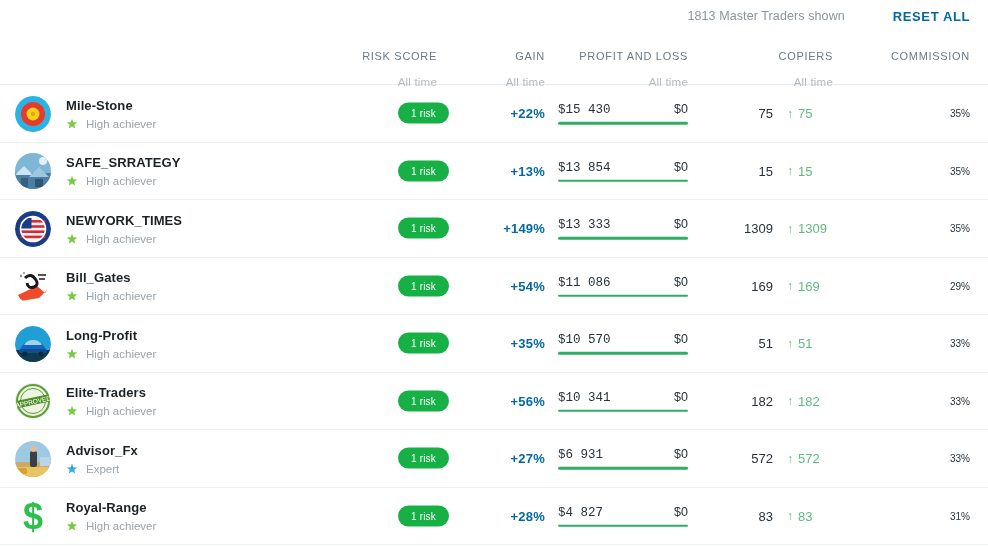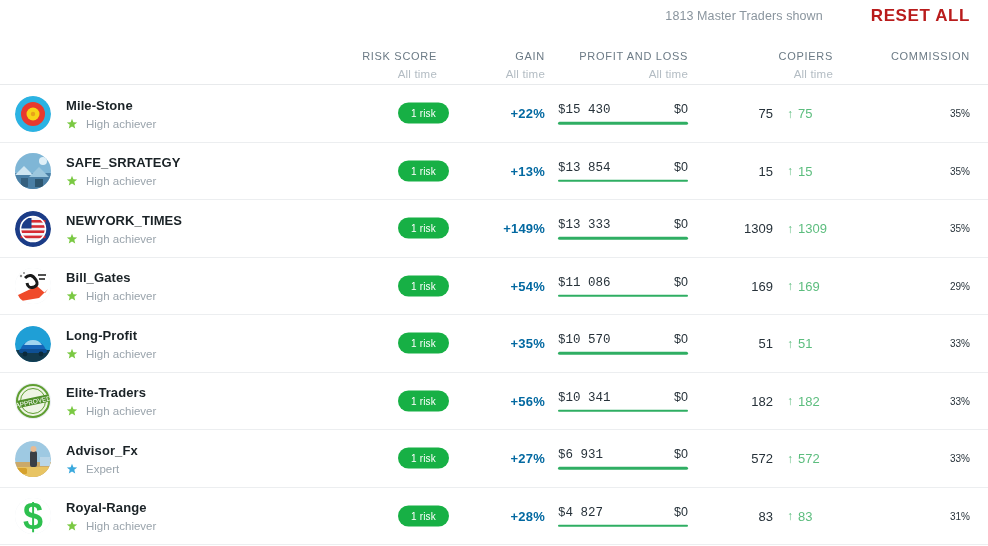--- a/index.html
+++ b/index.html
@@ -15,36 +15,36 @@
   .topbar {
     position: absolute; left: 0; top: 0; width: 988px; height: 32px;
     display: flex; align-items: center; justify-content: flex-end;
     padding-right: 18px;
   }
   .shown-count {
     font-size: 12.5px; color: #8a959e; letter-spacing: .1px;
     margin-right: 48px;
   }
   .reset-all {
-    font-size: 17px; font-weight: bold; color: #b91c1c;
+    font-size: 13px; font-weight: bold; color: #0369a1;
     letter-spacing: .6px; cursor: pointer; white-space: nowrap;
   }
 
   
   .thead {
     position: absolute; left: 0; top: 40px; width: 988px; height: 45px;
     border-bottom: 1px solid #e8eaec;
   }
   .th {
     position: absolute; text-align: right;
     font-size: 11px; color: #6b7a85; letter-spacing: .7px;
     top: 10px;
   }
   .th .sub {
-    display: block; margin-top: 6px;
+    display: block; margin-top: 14px;
     font-size: 11.5px; color: #b3bcc3; letter-spacing: .2px;
     font-weight: normal;
   }
   .th-risk     { right: 551px; }
   .th-gain     { right: 443px; }
   .th-pl       { right: 300px; }
   .th-copiers  { right: 155px; }
   .th-comm     { right: 18px; text-align: center; }
 
   

